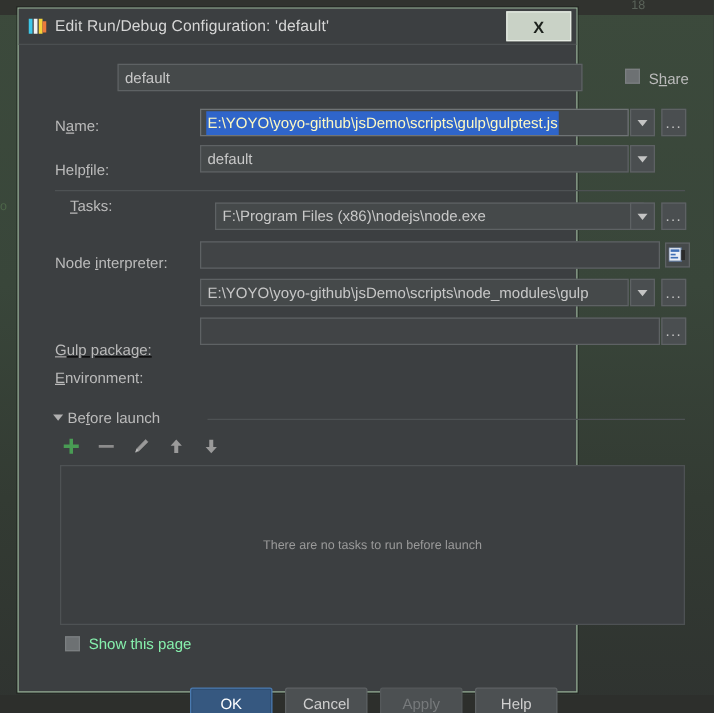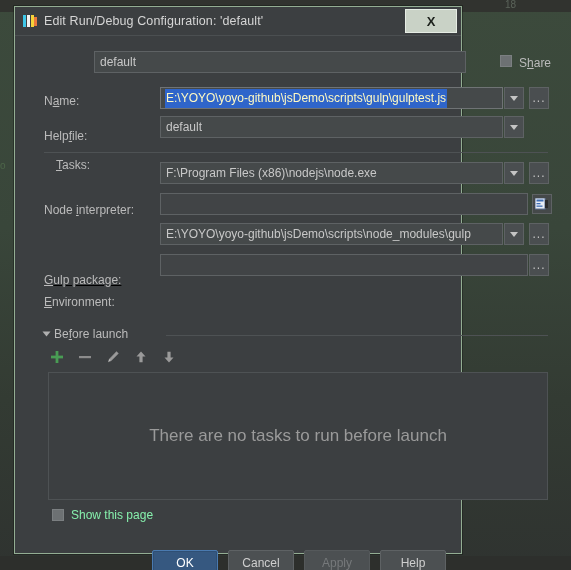--- a/index.html
+++ b/index.html
@@ -141,21 +141,21 @@
 
   #bl-toolbar{position:absolute;left:33px;top:313px;display:flex;align-items:center;gap:12px;}
   .tbicon{width:16px;height:16px;display:flex;align-items:center;justify-content:center;cursor:pointer;position:relative;}
 
   #bl-panel{
     position:absolute;left:32px;top:336px;width:500px;height:128px;
     box-sizing:border-box;
     border:1px solid #4e5254;background:#3c3f41;
     display:flex;align-items:center;justify-content:center;
   }
-  #bl-empty{color:#9a9a9a;font-size:17px;}
+  #bl-empty{color:#9a9a9a;font-size:10px;}
 
   #showpage-row{position:absolute;left:36px;top:472px;display:flex;align-items:center;gap:7px;}
   #showpage-row .lbl{color:#86efac;}
 
   
   #btnbar{position:absolute;right:14px;top:514px;display:flex;gap:10px;}
   .btn{
     box-sizing:border-box;
     width:66px;height:26px;
     background:#4c5052;border:1px solid #5e6264;border-radius:2px;
@@ -227,21 +227,21 @@
     </div>
     <div class="arrowbtn" style="position:absolute;left:488px;top:80px;">
       <span class="tri"></span>
     </div>
 
     <div class="sep" style="left:28px;top:116px;width:504px;"></div>
 
     <div class="row" style="left:28px;top:126px;">
       <span class="lbl"><span>Node </span><u>i</u><span>nterpreter:</span></span>
     </div>
-    <div class="field" style="position:absolute;left:144px;top:126px;width:343px;">
+    <div class="field" style="position:absolute;left:156px;top:126px;width:343px;">
       <span>F:\Program Files (x86)\nodejs\node.exe</span>
     </div>
     <div class="arrowbtn" style="position:absolute;left:488px;top:126px;">
       <span class="tri"></span>
     </div>
     <div class="dotsbtn" style="position:absolute;left:513px;top:126px;">
       <span>...</span>
     </div>
 
     <div class="field empty" style="position:absolute;left:144px;top:157px;width:368px;">

